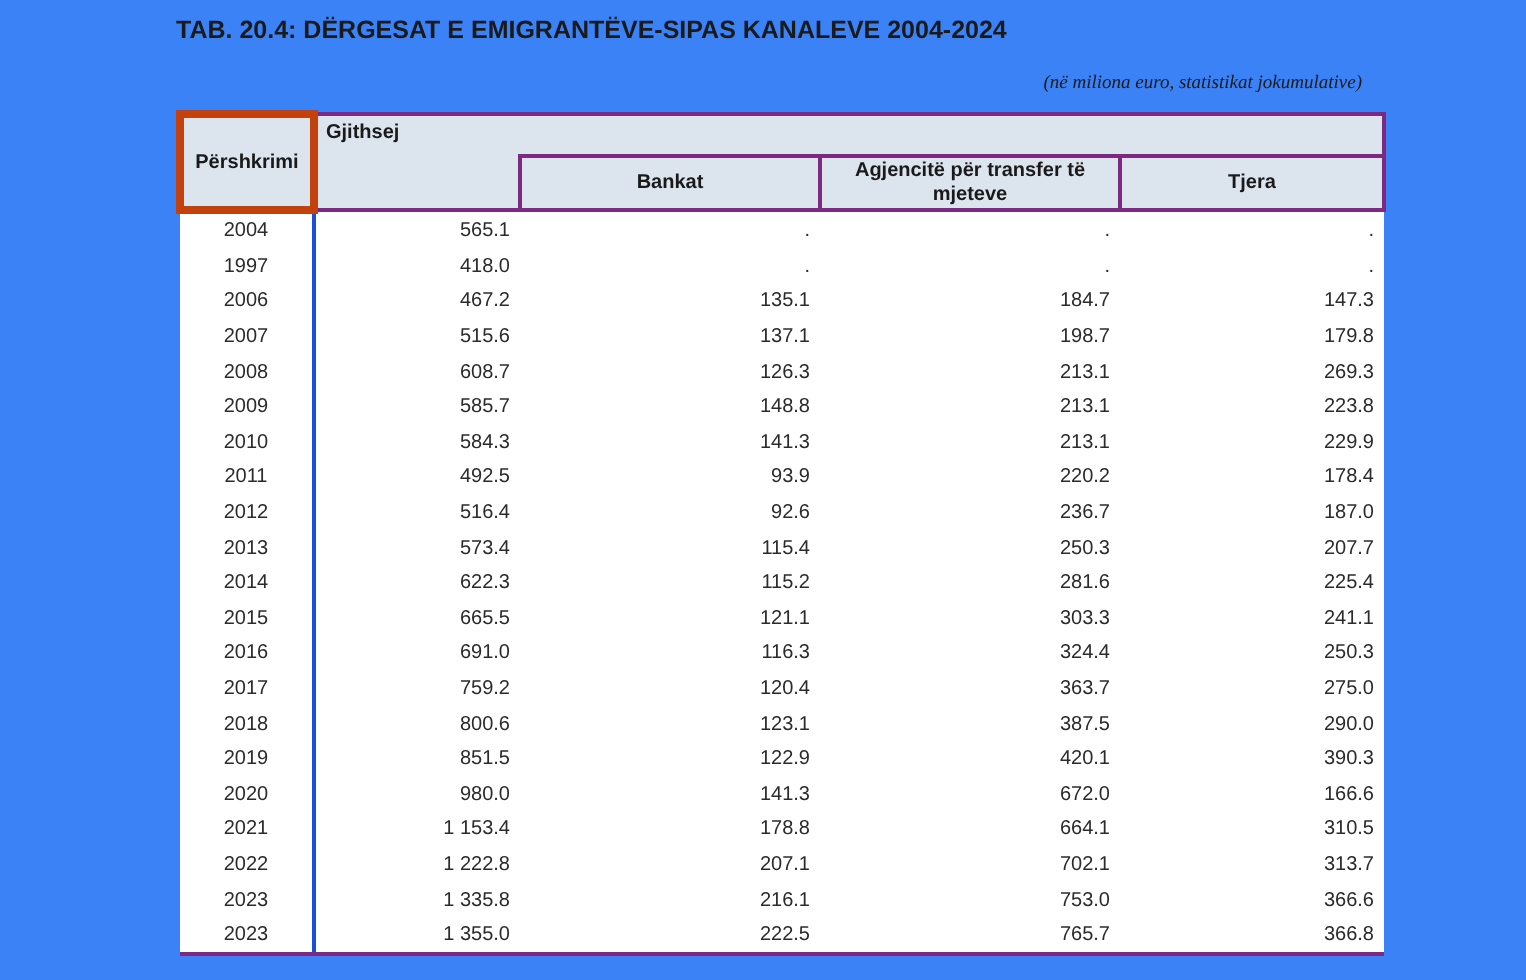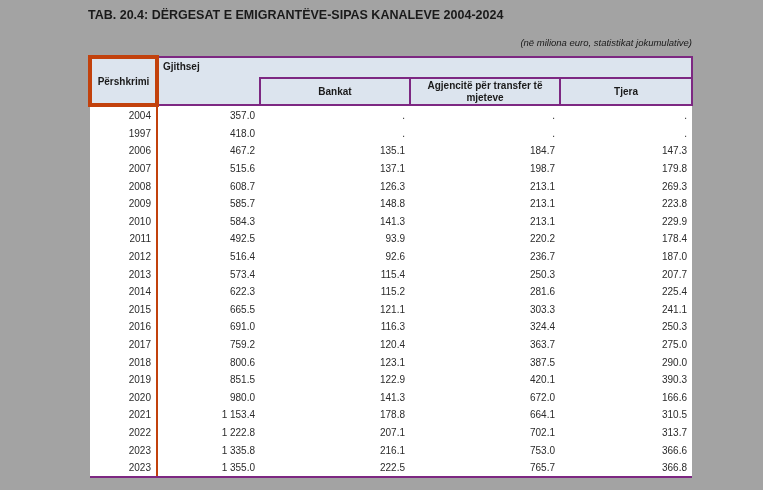--- a/index.html
+++ b/index.html
@@ -1,32 +1,33 @@
 <!DOCTYPE html>
 <html><head>
 <meta charset="utf-8">
 <style>
   html,body{margin:0;padding:0;background:#ffffff;}
   .page{
     position:relative;
     width:763px;height:490px;
-    background:#a3a3a3;
+    background:#3b82f6;
     font-family:"Liberation Sans", sans-serif;
     color:#1a1a1a;
     overflow:hidden;
   }
   .title{
     position:absolute;left:88px;top:8px;
     font-size:12.5px;font-weight:bold;color:#1a1a1a;
     white-space:nowrap;
   }
   .unit-note{
-    position:absolute;right:71px;top:37px;
+    position:absolute;right:82px;top:37px;
     font-size:9.5px;font-style:italic;color:#1a1a1a;
     white-space:nowrap;
+    font-family:Liberation Serif, serif;
   }
   table.tbl{
     position:absolute;left:88px;top:55px;
     width:602px;table-layout:fixed;border-collapse:collapse;
     font-size:10px;color:#2b2b2b;
   }
   .tbl col.c-stub{width:67px;}
   .tbl col.c-total{width:103px;}
   .tbl col.c-bank{width:150px;}
   .tbl col.c-agj{width:150px;}
@@ -56,22 +57,22 @@
     border:2px solid #7d2882;
     text-align:center;vertical-align:middle;
     padding:1px 6px;line-height:1.15;
     height:22px;
   }
   .tbl tbody td{
     padding:0 5px;height:17.6px;vertical-align:middle;
     background:#ffffff;
   }
   .tbl tbody td.stub{
-    text-align:right;
-    border-right:2px solid #c2410c;
+    text-align:center;
+    border-right:2px solid #1d4ed8;
   }
   .tbl tbody td.num{text-align:right;}
   .tbl tbody tr:last-child td{border-bottom:2px solid #7d2882;}
 </style>
 </head>
 <body>
 
 <div class="page">
 
   <div class="title">TAB. 20.4: DËRGESAT E EMIGRANTËVE-SIPAS KANALEVE 2004-2024</div>
@@ -94,21 +95,21 @@
       <tr>
         <td class="gap-h"></td>
         <th class="ch">Bankat</th>
         <th class="ch">Agjencitë për transfer të mjeteve</th>
         <th class="ch">Tjera</th>
       </tr>
     </thead>
     <tbody>
         <tr>
           <td class="stub">2004</td>
-          <td class="num">357.0</td>
+          <td class="num">565.1</td>
           <td class="num">.</td>
           <td class="num">.</td>
           <td class="num">.</td>
         </tr>
         <tr>
           <td class="stub">1997</td>
           <td class="num">418.0</td>
           <td class="num">.</td>
           <td class="num">.</td>
           <td class="num">.</td>

